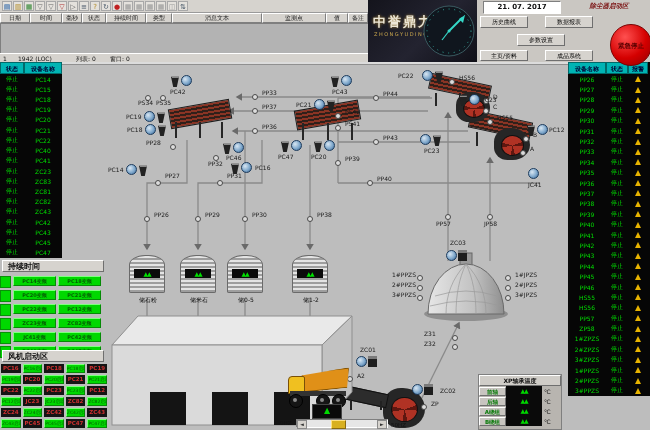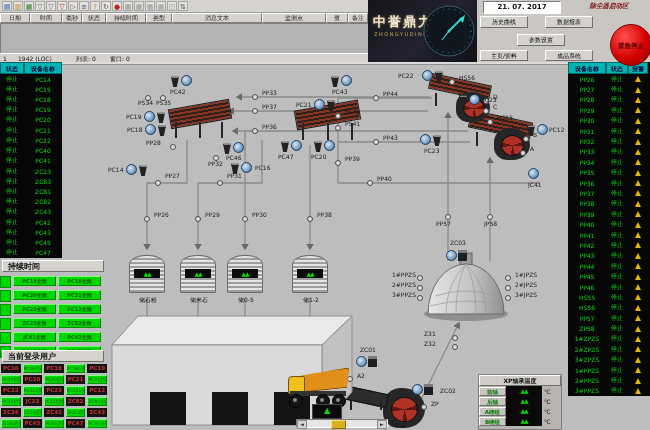--- a/index.html
+++ b/index.html
@@ -896,21 +896,21 @@
     <button class="fbtn">JC41变频</button>
     <button class="fbtn">PC42变频</button>
   </div>
     <div class="frow">
     <div class="fstub"></div>
     <button class="fbtn">PC40变频</button>
     <button class="fbtn">PC47变频</button>
   </div>
   </div>
 
-<div class="zonehead" id="dusthead">当前登录用户</div>
+<div class="zonehead" id="dusthead">风机启动区</div>
 <div id="dustgrid">
 
 <div class="dgroup">
     <div class="gname">PC16</div>
     <div class="gbtn">PC16启动</div>
   </div>
     <div class="dgroup">
     <div class="gname">PC18</div>
     <div class="gbtn">PC18启动</div>
   </div>

